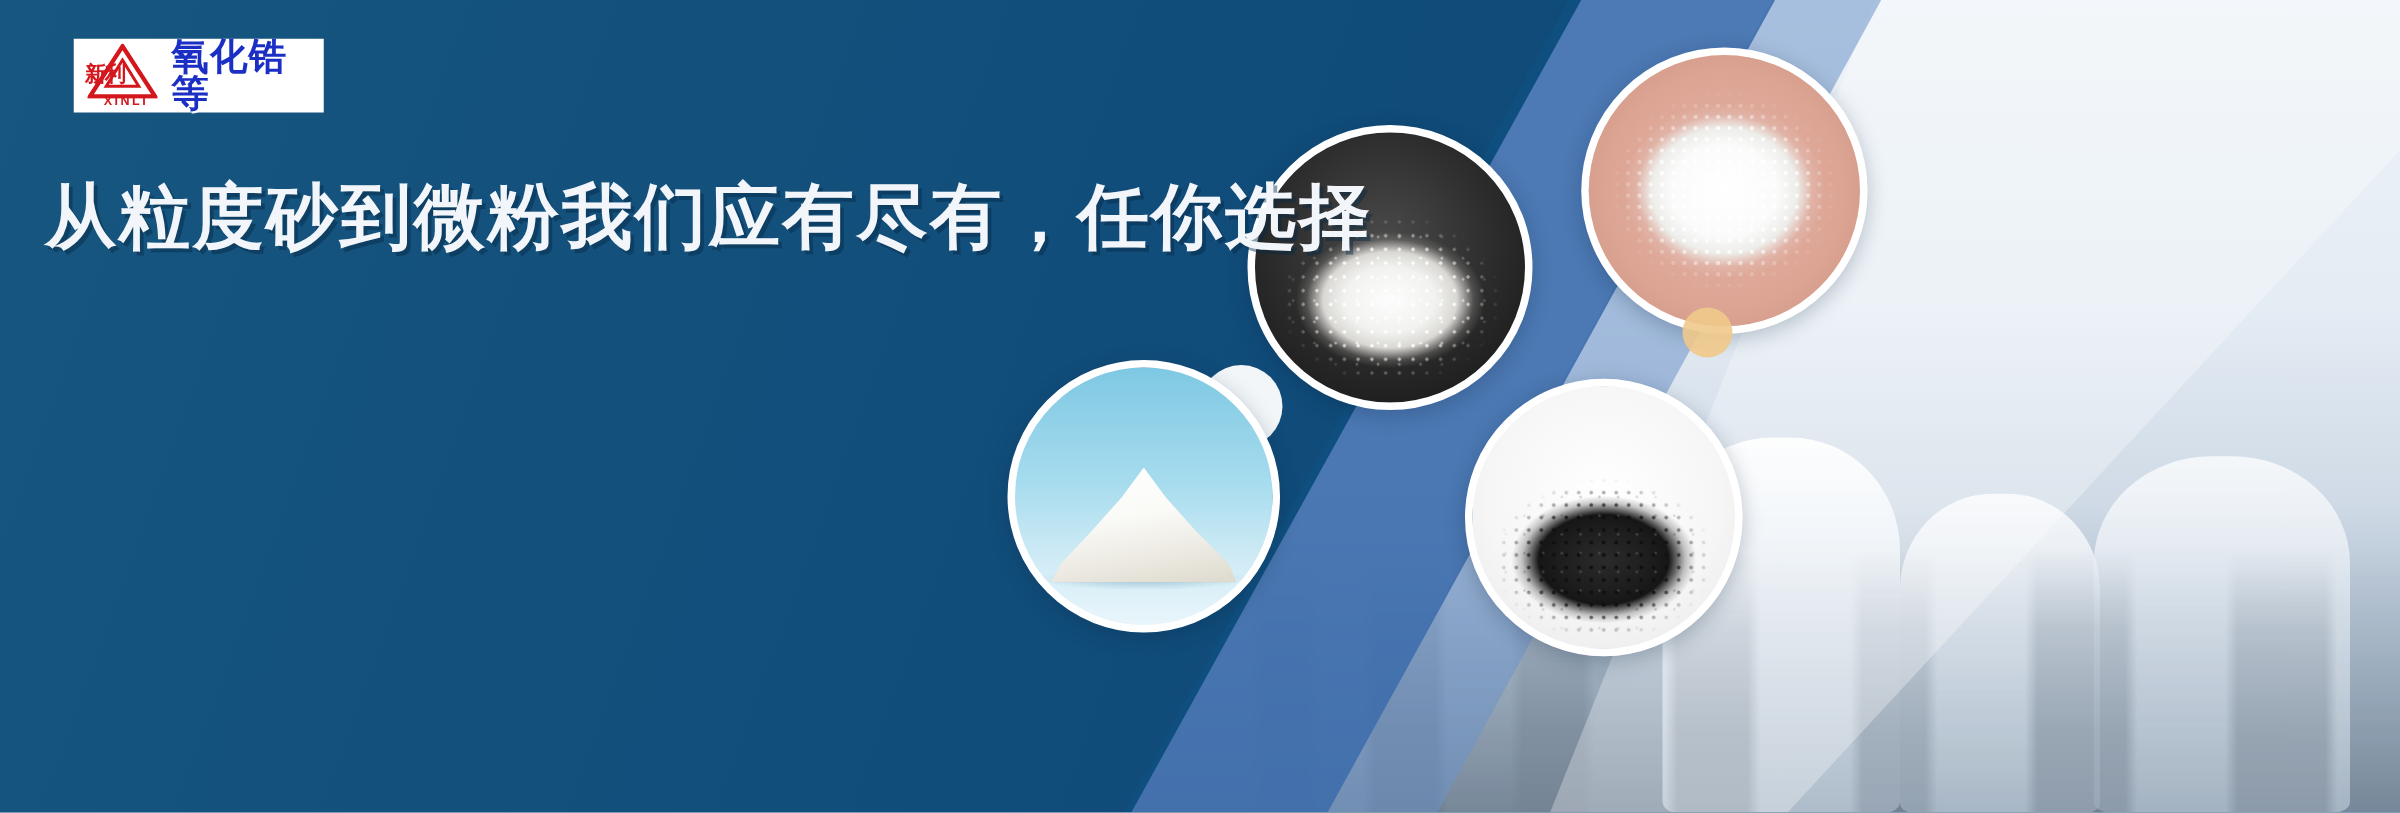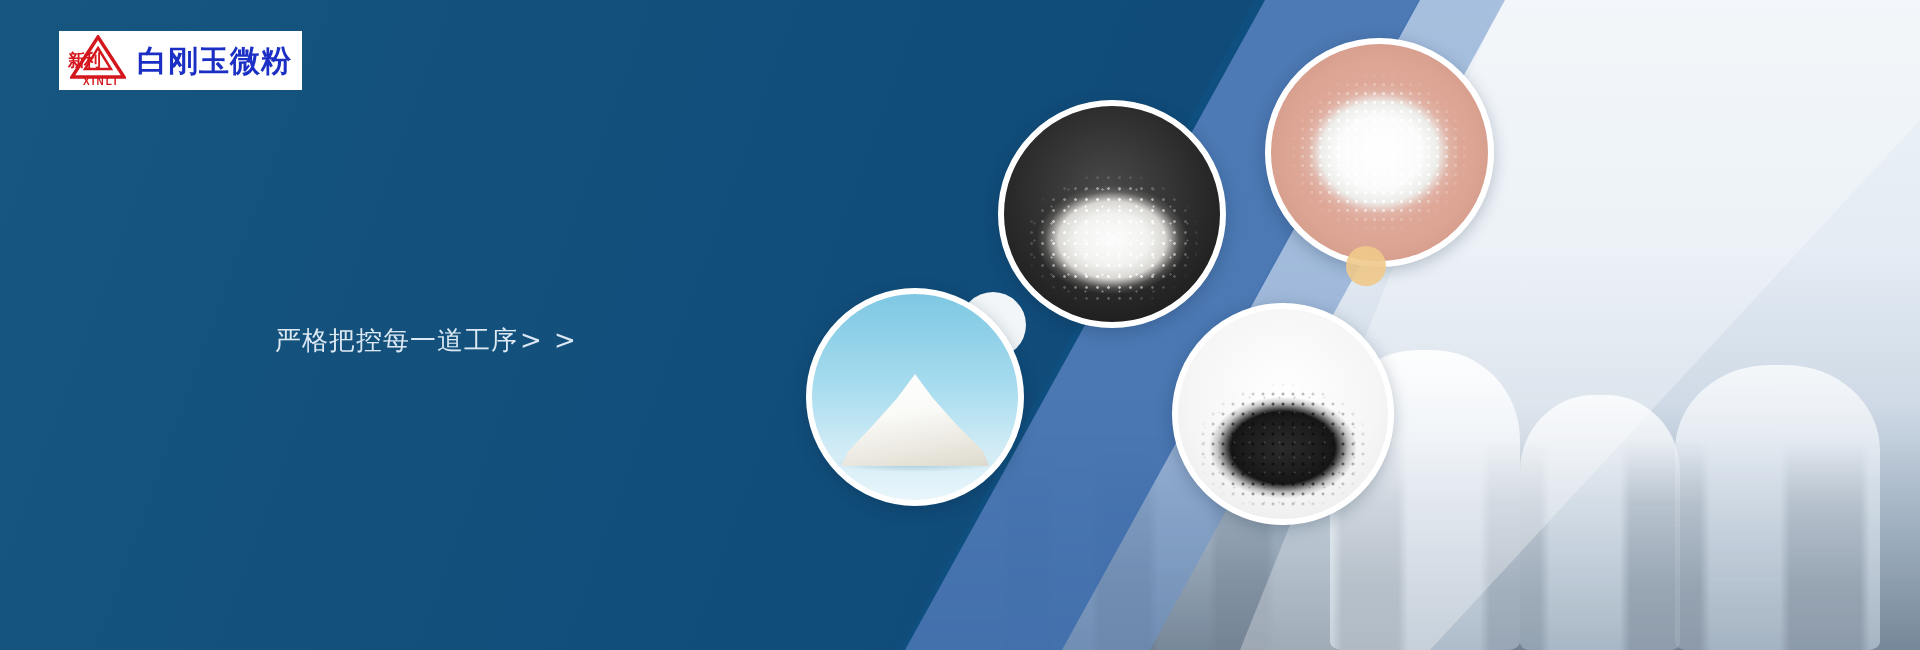--- a/index.html
+++ b/index.html
@@ -119,21 +119,21 @@
     inset: 0;
     background: rgba(255,255,255,.30);
     clip-path: polygon(1500px 0, 1920px 0, 1920px 120px, 1430px 650px, 1240px 650px);
   }
 
   
   .logo-box {
     position: absolute;
     left: 59px;
     top: 31px;
-    width: 243px;
+    width: 200px;
     height: 59px;
     background: #ffffff;
     display: flex;
     align-items: center;
     padding: 0 6px 0 8px;
     box-sizing: border-box;
   }
   .logo-mark {
     position: relative;
     width: 62px;
@@ -399,22 +399,20 @@
 
   <div class="logo-box">
     <div class="logo-mark">
       <svg class="logo-tri" viewBox="0 0 56 44">
         <polygon points="28,2 54,42 2,42" fill="none" stroke="#d4161d" stroke-width="3.4"></polygon>
         <polygon points="28,13 41,34 15,34" fill="none" stroke="#d4161d" stroke-width="2.4"></polygon>
       </svg>
       <span class="logo-xinli-cn">新利</span>
       <span class="logo-xinli-en">XINLI</span>
     </div>
-    <span class="logo-name">白刚玉微粉</span>
+    <span class="logo-name">氧化锆等</span>
   </div>
 
-
-
-  <div class="cta">
-    <span>严格把控每一道工序</span><span class="cta-arrows">&gt; &gt;</span>
-  </div>
+  <div class="headline">从粒度砂到微粉我们应有尽有，任你选择</div>
+
+
 
 </div>
 
 </body></html>

